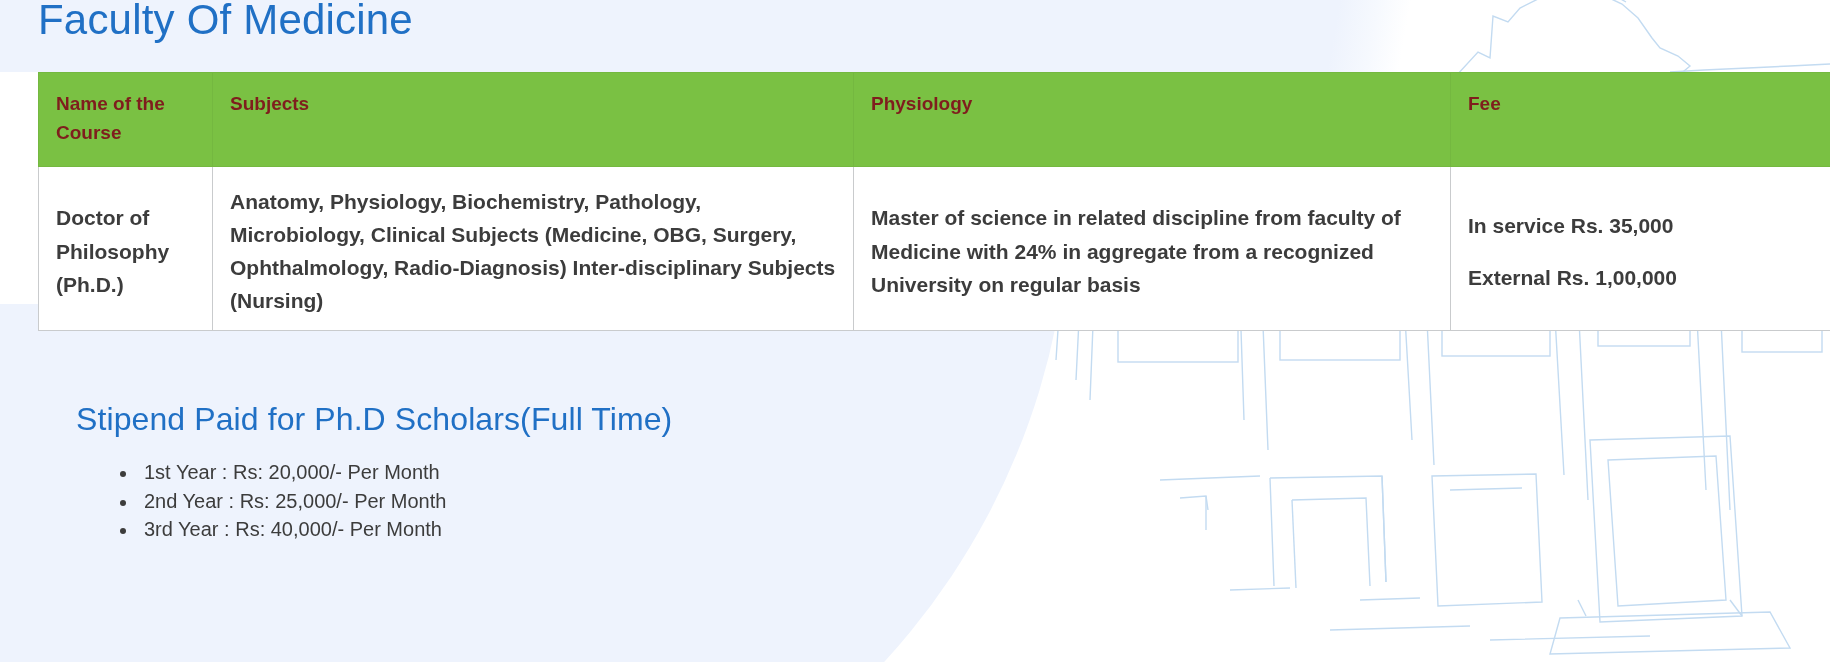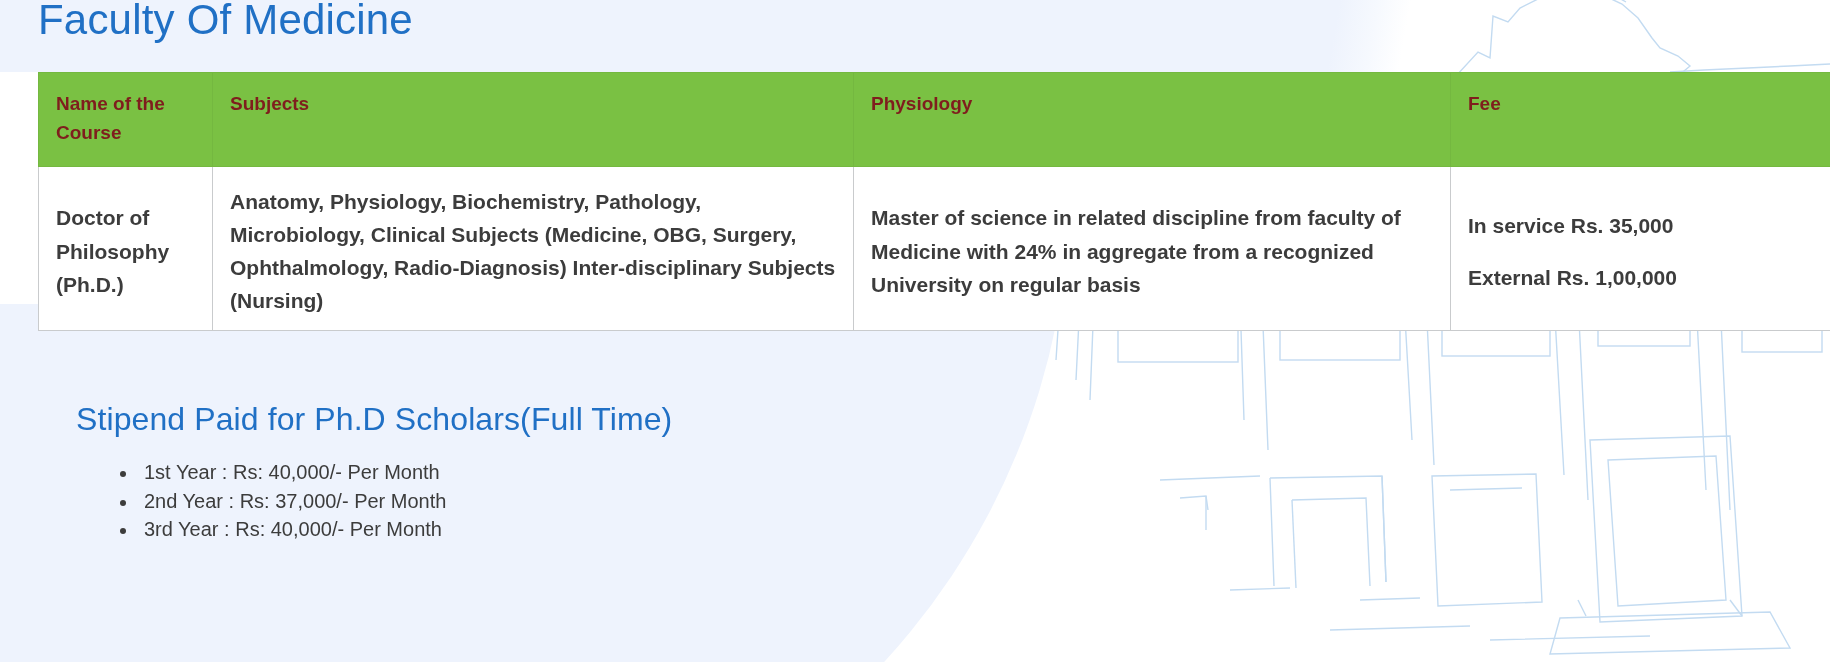--- a/index.html
+++ b/index.html
@@ -259,18 +259,18 @@
             <span class="fee-line">External Rs. 1,00,000</span>
           </td>
         </tr>
       </tbody>
     </table>
   </div>
 
   <h2 id="stipend-heading">Stipend Paid for Ph.D Scholars(Full Time)</h2>
 
   <ul id="stipend-list">
-    <li>1st Year : Rs: 40,000/- Per Month</li>
-    <li>2nd Year : Rs: 37,000/- Per Month</li>
+    <li>1st Year : Rs: 20,000/- Per Month</li>
+    <li>2nd Year : Rs: 25,000/- Per Month</li>
     <li>3rd Year : Rs: 40,000/- Per Month</li>
   </ul>
 
 </div>
 
 </body></html>

